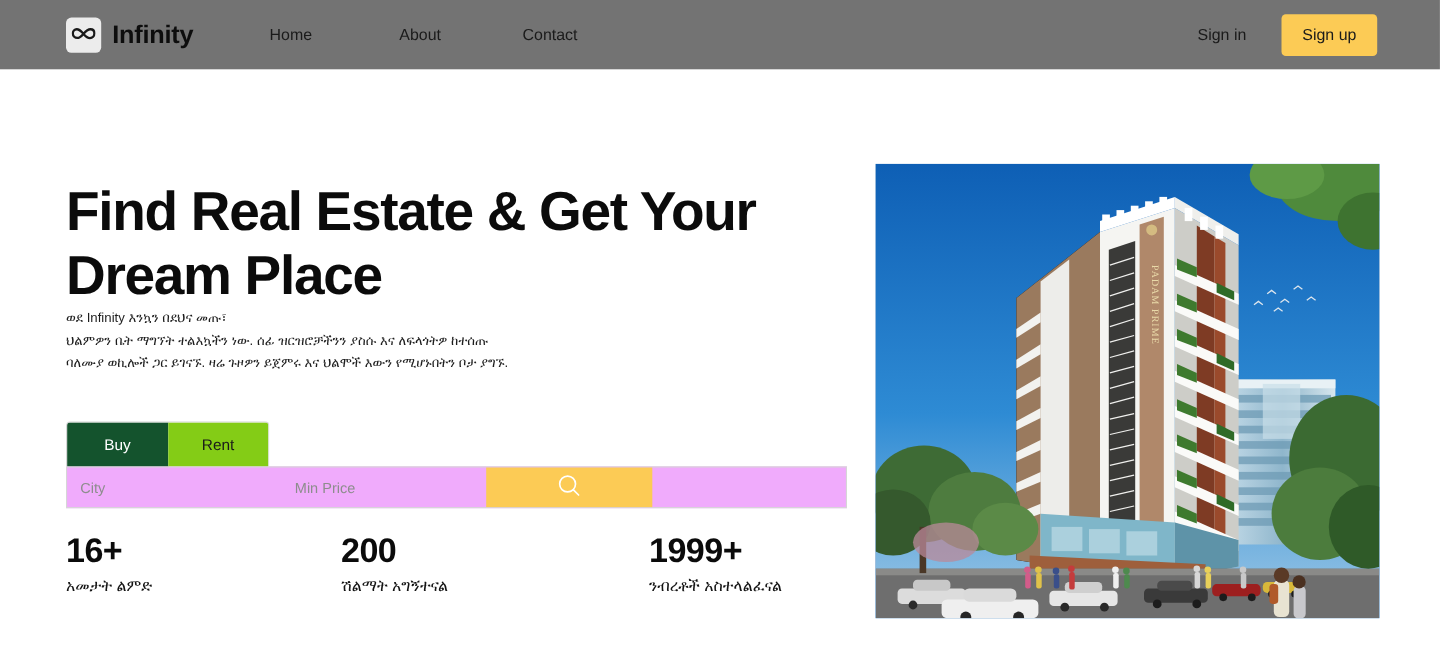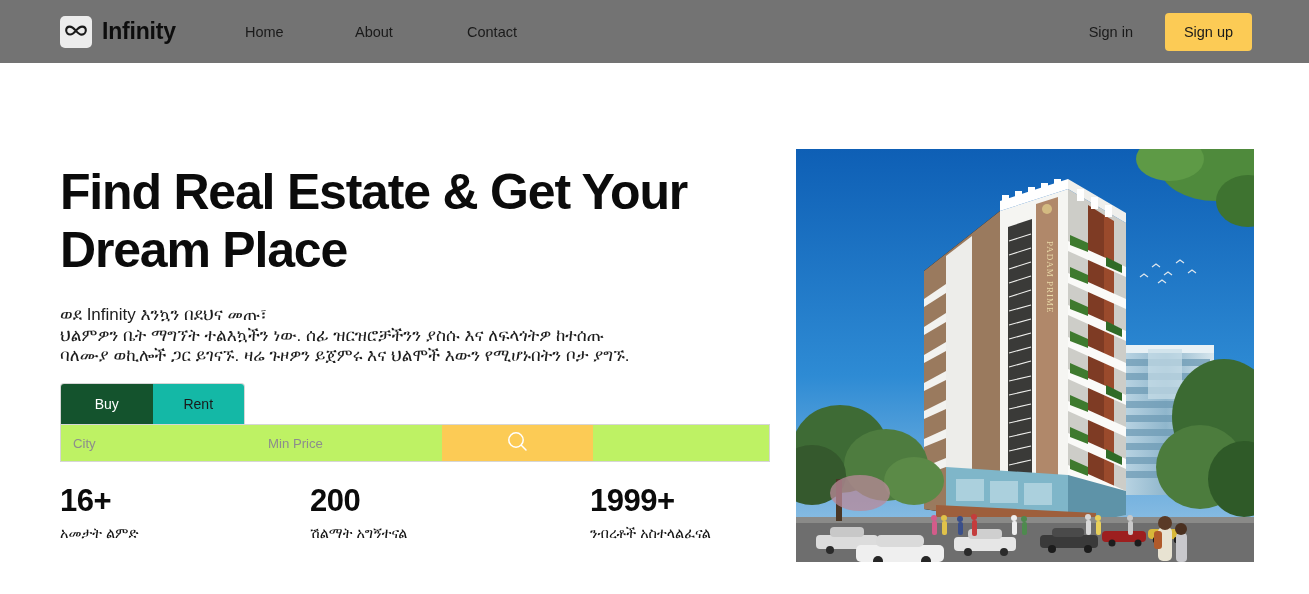--- a/index.html
+++ b/index.html
@@ -56,21 +56,21 @@
     align-items: center;
   }
 
   .nav-link {
     font-size: 14.5px;
     color: #1a1a1a;
     text-decoration: none;
     cursor: pointer;
   }
   .nav-link.home   { width: 110px; }
-  .nav-link.about  { width: 112px; }
+  .nav-link.about  { width: 112px; margin-left: 8px; }
   .nav-link.contact{ width: 110px; }
 
   .nav-right {
     position: absolute;
     right: 57px;
     display: flex;
     align-items: center;
     gap: 32px;
   }
 
@@ -110,22 +110,21 @@
   .hero-title {
     font-size: 50px;
     font-weight: bold;
     line-height: 58px;
     letter-spacing: -1.2px;
     color: #0b0b0b;
     width: 640px;
   }
 
   .hero-desc {
-    margin-top: 26px;
-    font-size: 17px;
+    font-size: 12px;
     line-height: 20.5px;
     color: #1d1d1d;
     width: 700px;
   }
   .hero-desc .line { display: block; white-space: nowrap; }
 
   
   .search-widget {
     position: absolute;
     left: 60px;
@@ -144,36 +143,36 @@
     background: #ffffff;
   }
 
   .tab {
     flex: 1;
     display: flex;
     align-items: center;
     justify-content: center;
     font-size: 14px;
     cursor: pointer;
-    background: #14b8a6;
+    background: #84cc16;
     color: #1a1a1a;
     border: none;
     font-family: "Liberation Sans", sans-serif;
   }
 
   .tab.active {
     background: #14532d;
     color: #ffffff;
   }
 
   .searchbar {
     display: flex;
     height: 38px;
     border: 1px solid #d6d6d6;
-    background: #bef264;
+    background: #f0abfc;
     width: 710px;
   }
 
   .field {
     border: none;
     outline: none;
     font-size: 13.2px;
     font-family: "Liberation Sans", sans-serif;
     color: #333333;
     background: transparent;

